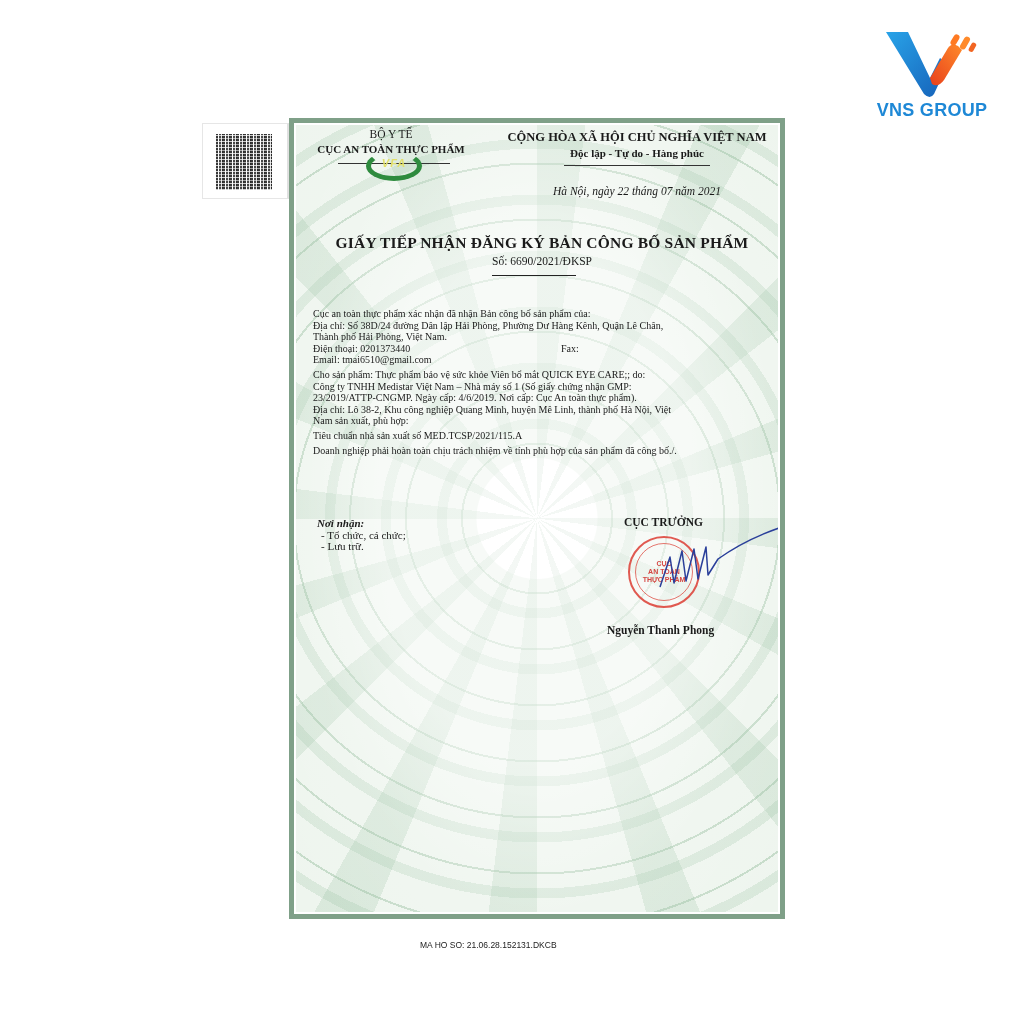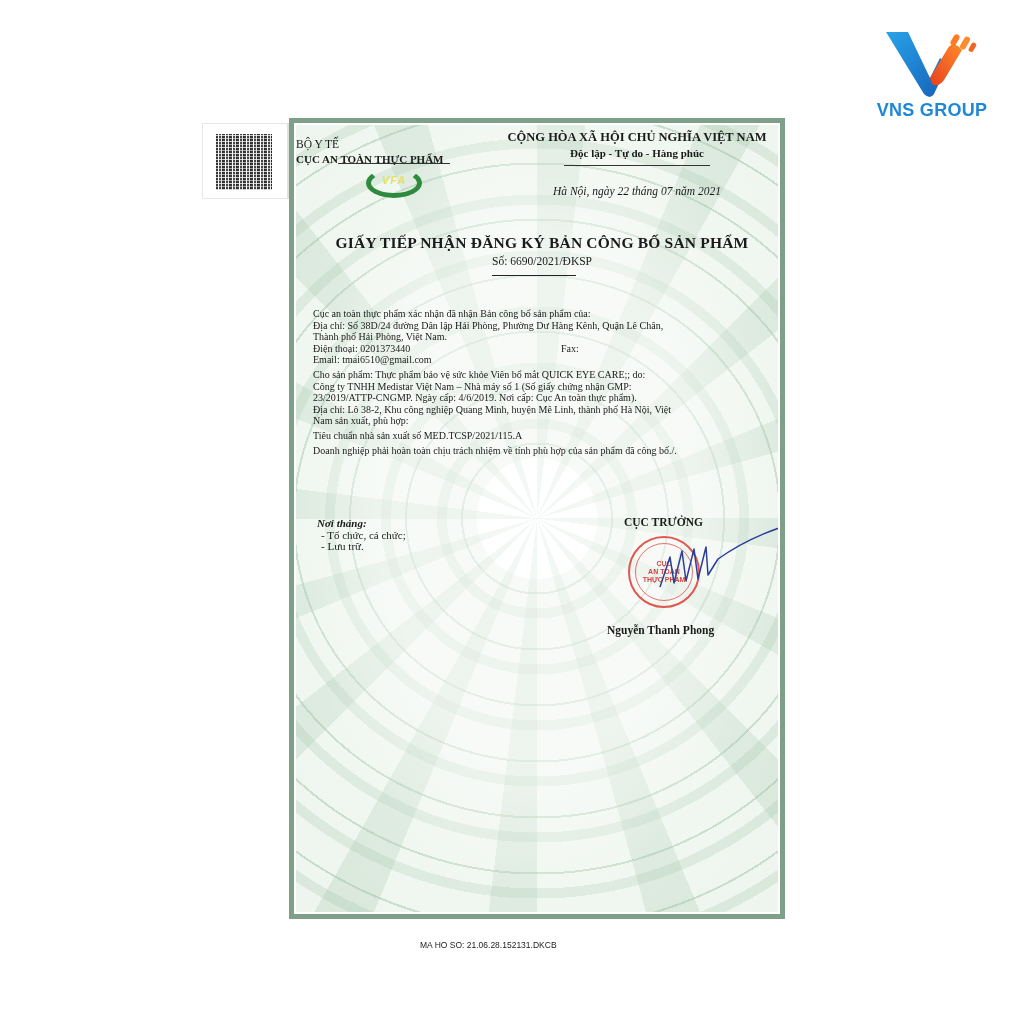--- a/index.html
+++ b/index.html
@@ -48,25 +48,25 @@
       content: ""; position: absolute; inset: 0;
       background:
         repeating-conic-gradient(from 0deg at 50% 50%, rgba(140,185,150,0.22) 0deg 7deg, transparent 7deg 22.5deg);
     }
     .cert-inner::after {
       content: ""; position: absolute; inset: 0;
       background: radial-gradient(ellipse at 50% 48%, rgba(255,255,255,0.55) 0 45%, rgba(255,255,255,0.15) 70%, rgba(255,255,255,0) 100%);
     }
     .content { position: absolute; inset: 0; z-index: 2; }
     .abs { position: absolute; }
-    .hdr-left { left: 0; top: 12px; width: 190px; font-size: 11.5px; line-height: 15px; }
+    .hdr-left { left: 0; top: 2px; width: 190px; text-align: center; font-size: 11.5px; line-height: 15px; }
     .hdr-left .l2 { font-weight: 700; font-size: 11px; }
     .hdr-rule-left { left: 42px; top: 38px; width: 112px; border-top: 1px solid #333; }
     .vfa {
-      left: 70px; top: 43px; width: 56px; height: 30px; border-radius: 50%;
+      left: 70px; top: 26px; width: 56px; height: 30px; border-radius: 50%;
       border: 5px solid #2e8b3e; border-top-color: transparent; box-sizing: border-box;
       display: flex; align-items: center; justify-content: center;
     }
     .vfa span { font-family: "Liberation Sans", sans-serif; font-style: italic; font-weight: 700; font-size: 11px; color: #e2e06a; letter-spacing: 1px; margin-top: -6px; }
     .hdr-right { left: 190px; top: 4px; width: 302px; text-align: center; font-weight: 700; font-size: 12.5px; line-height: 16px; }
     .hdr-right .l2 { font-size: 11px; }
     .hdr-rule-right { left: 268px; top: 40px; width: 146px; border-top: 1px solid #333; }
     .date { left: 190px; top: 60px; width: 302px; text-align: center; font-style: italic; font-size: 11.5px; }
     .title { left: 0; top: 109px; width: 492px; text-align: center; font-weight: 700; font-size: 15.5px; letter-spacing: 0.2px; }
     .number { left: 0; top: 130px; width: 492px; text-align: center; font-size: 11.5px; }
@@ -163,21 +163,21 @@
         <div class="row">23/2019/ATTP-CNGMP. Ngày cấp: 4/6/2019. Nơi cấp: Cục An toàn thực phẩm).</div>
         <div class="row">Địa chỉ: Lô 38-2, Khu công nghiệp Quang Minh, huyện Mê Linh, thành phố Hà Nội, Việt</div>
         <div class="row">Nam sản xuất, phù hợp:</div>
         <div class="gap"></div>
         <div class="row">Tiêu chuẩn nhà sản xuất số MED.TCSP/2021/115.A</div>
         <div class="gap"></div>
         <div class="row">Doanh nghiệp phải hoàn toàn chịu trách nhiệm về tính phù hợp của sản phẩm đã công bố./.</div>
       </div>
 
       <div class="abs recv">
-        <div class="lbl">Nơi tháng:</div>
+        <div class="lbl">Nơi nhận:</div>
         <div class="item">- Tổ chức, cá chức;</div>
         <div class="item">- Lưu trữ.</div>
       </div>
 
       <div class="abs chief">CỤC TRƯỞNG</div>
 
       <div class="abs stamp">
         <div>CỤC</div>
         <div>AN TOÀN</div>
         <div>THỰC PHẨM</div>

